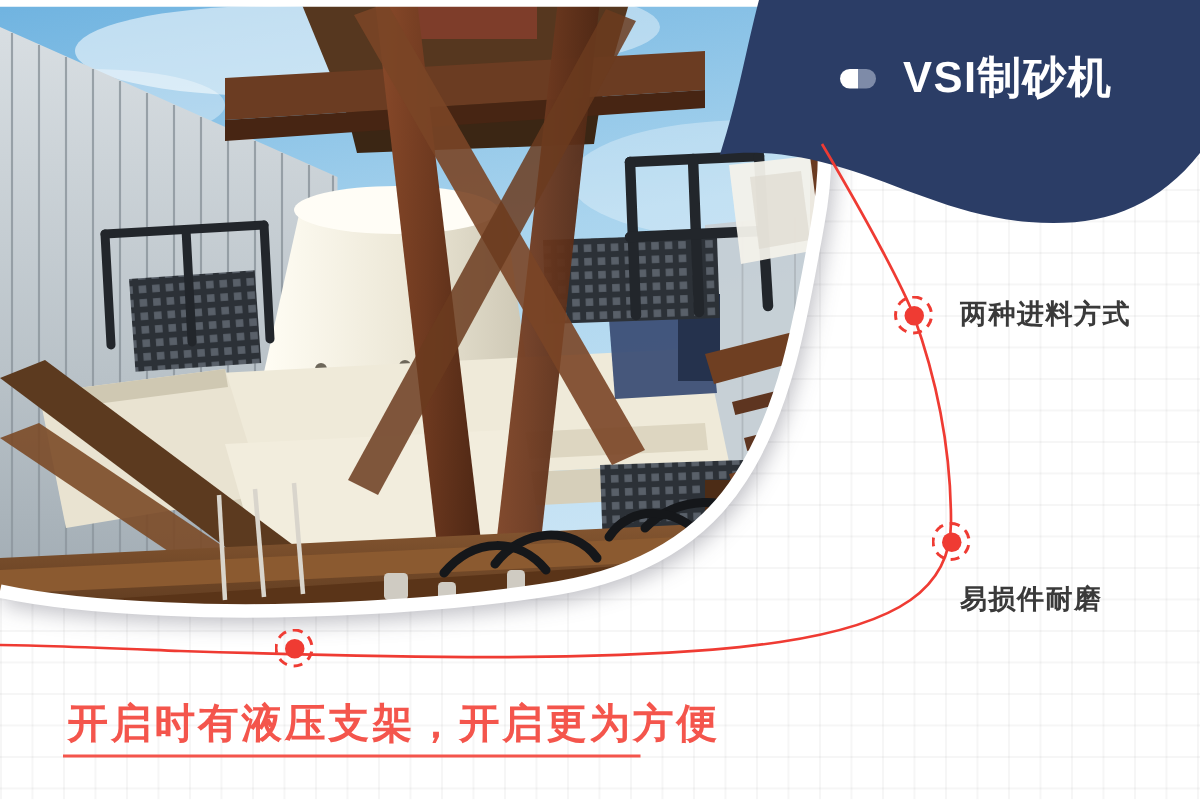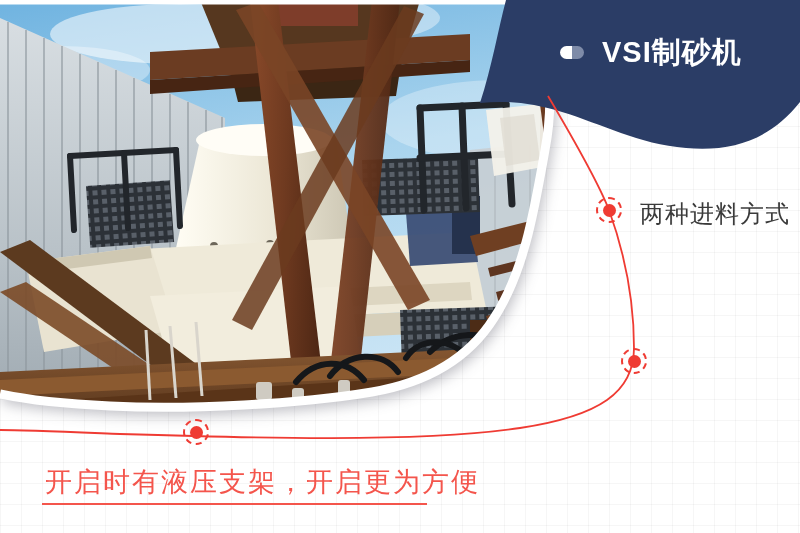--- a/index.html
+++ b/index.html
@@ -42,43 +42,43 @@
     width:24px;height:13px;border-radius:7px;
     background:linear-gradient(to right,#ffffff 0 50%,#7e8ba8 50% 100%);
     flex:0 0 auto;
   }
   .title-text{
     color:#ffffff;font-size:29px;font-weight:bold;letter-spacing:1px;
     white-space:nowrap;line-height:1;
   }
   
   .feat{
-    position:absolute;color:#3a3a3a;font-size:24px;white-space:nowrap;
-    letter-spacing:1px;line-height:1.5;
+    position:absolute;color:#3a3a3a;font-size:18px;white-space:nowrap;
+    letter-spacing:1px;line-height:1.5;font-weight:bold;
   }
   .feat-1{left:640px;top:196px;}
   .feat-2{left:640px;top:344px;}
   .feat-3{left:640px;top:386px;}
   
   .dot{position:absolute;width:26px;height:26px;}
   .dot .ring{
     position:absolute;inset:0;border-radius:50%;
     border:2px dashed #ef3b33;box-sizing:border-box;
   }
   .dot .core{
     position:absolute;left:50%;top:50%;width:13px;height:13px;
     margin:-6.5px 0 0 -6.5px;border-radius:50%;background:#ef3b33;
   }
   .dot-a{left:596px;top:197px;}
   .dot-b{left:621px;top:348px;}
   .dot-c{left:183px;top:419px;}
   
   .caption{
     position:absolute;left:45px;top:468px;
-    color:#f4554c;font-size:27px;font-weight:normal;letter-spacing:2px;
+    color:#f4554c;font-size:27px;font-weight:bold;letter-spacing:2px;
     white-space:nowrap;line-height:1.1;
   }
   .caption-rule{
     position:absolute;left:42px;top:503px;width:385px;height:2px;
     background:#f4554c;
   }
 </style>
 </head>
 <body>
 
@@ -314,20 +314,21 @@
                C70,432 24,430 0,430" fill="none" stroke="#ef3b33" stroke-width="1.8"></path>
     </svg>
   </div>
 
   <div class="title-row">
     <span class="title-bullet"></span>
     <span class="title-text">VSI制砂机</span>
   </div>
 
   <div class="feat feat-1">两种进料方式</div>
+  <div class="feat feat-3">易损件耐磨</div>
 
   <div class="dot dot-a">
     <span class="ring"></span>
     <span class="core"></span>
   </div>
   <div class="dot dot-b">
     <span class="ring"></span>
     <span class="core"></span>
   </div>
   <div class="dot dot-c">

